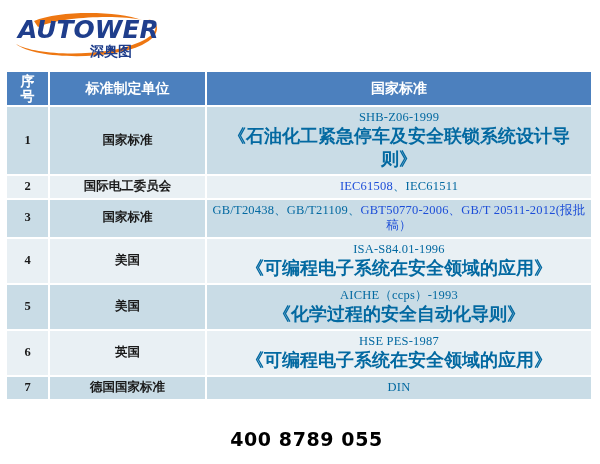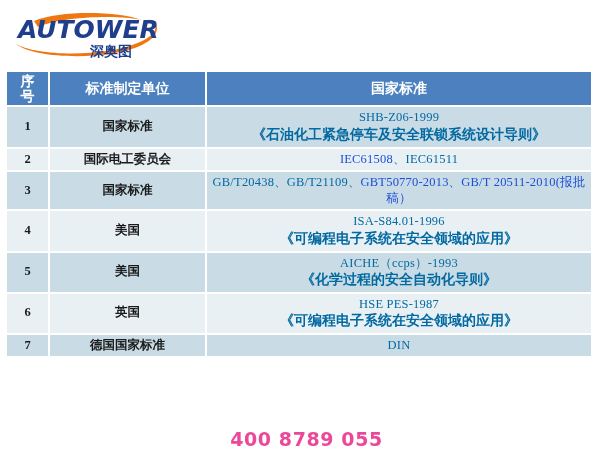--- a/index.html
+++ b/index.html
@@ -87,36 +87,36 @@
     font-size: 13px;
   }
   td.cell-name .line-code {
     display: block;
     font-family: "Liberation Serif", "DejaVu Serif", serif;
     letter-spacing: 0.2px;
   }
   td.cell-name .line-cn {
     display: block;
     font-weight: bold;
-    font-family: Liberation Sans, sans-serif;
-    font-size: 14px;
+    font-family: Liberation Mono, monospace;
+    font-size: 18px;
   }
   .red { color: #1d4ed8; }
   .blk { color: #0369a1; }
 
   
   .footer-phone {
     position: absolute;
     left: 0;
     right: 0;
     top: 428px;
     text-align: center;
     font-size: 19px;
     font-weight: bold;
-    color: #ec4899;
+    color: #000000;
     letter-spacing: 0.6px;
     font-family: "DejaVu Sans", "Liberation Sans", sans-serif;
     padding-left: 13px;
   }
 </style>
 </head>
 <body>
 
 <div class="logo-area">
   <svg class="logo-svg" width="170" height="54" viewBox="0 0 170 54">
@@ -165,21 +165,21 @@
         <td class="cell-org">国际电工委员会</td>
         <td class="cell-name">
           <span class="line-code"><span class="red">IEC61508</span><span class="blk">、IEC61511</span></span>
         </td>
       </tr>
 
       <tr class="odd">
         <td class="cell-no">3</td>
         <td class="cell-org">国家标准</td>
         <td class="cell-name">
-          <span class="line-code"><span class="blk">GB/T20438、GB/T21109、</span><span class="red">GBT50770-2013、GB/T 20511-2010(报批稿）</span></span>
+          <span class="line-code"><span class="blk">GB/T20438、GB/T21109、</span><span class="red">GBT50770-2006、GB/T 20511-2012(报批稿）</span></span>
         </td>
       </tr>
 
       <tr class="even">
         <td class="cell-no">4</td>
         <td class="cell-org">美国</td>
         <td class="cell-name">
           <span class="line-code blk">ISA-S84.01-1996</span>
           <span class="line-cn blk">《可编程电子系统在安全领域的应用》</span>
         </td>

